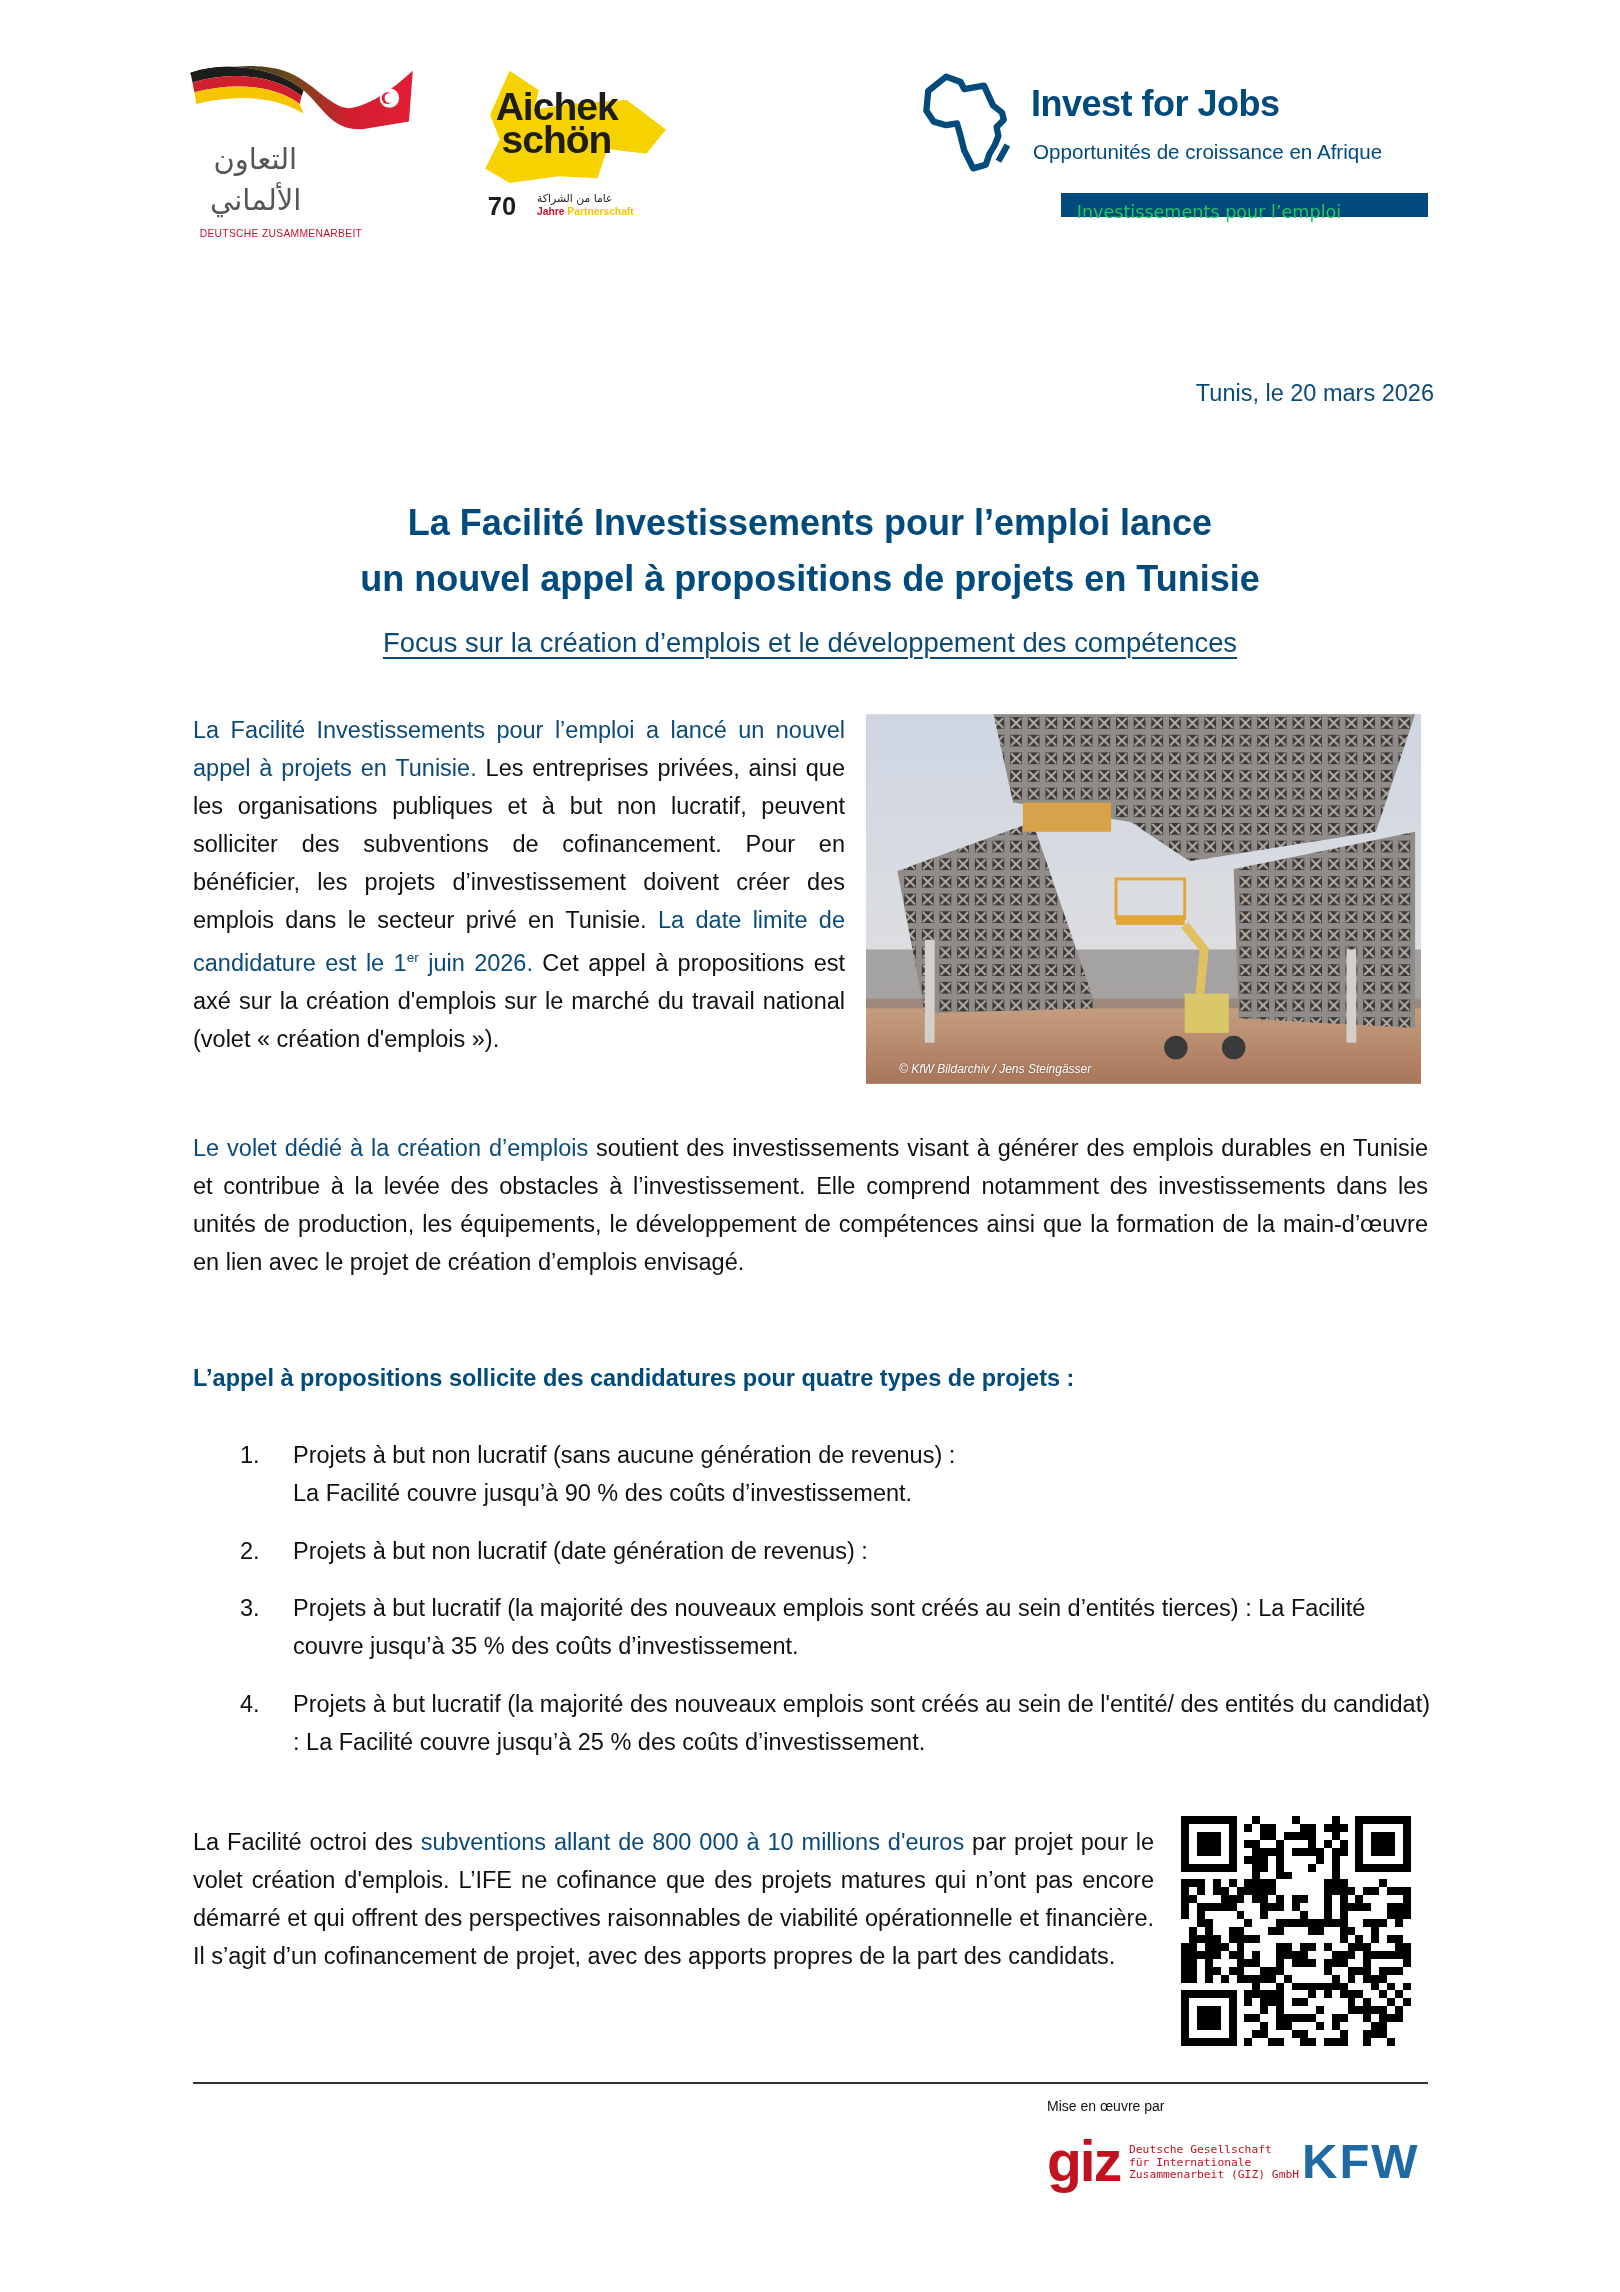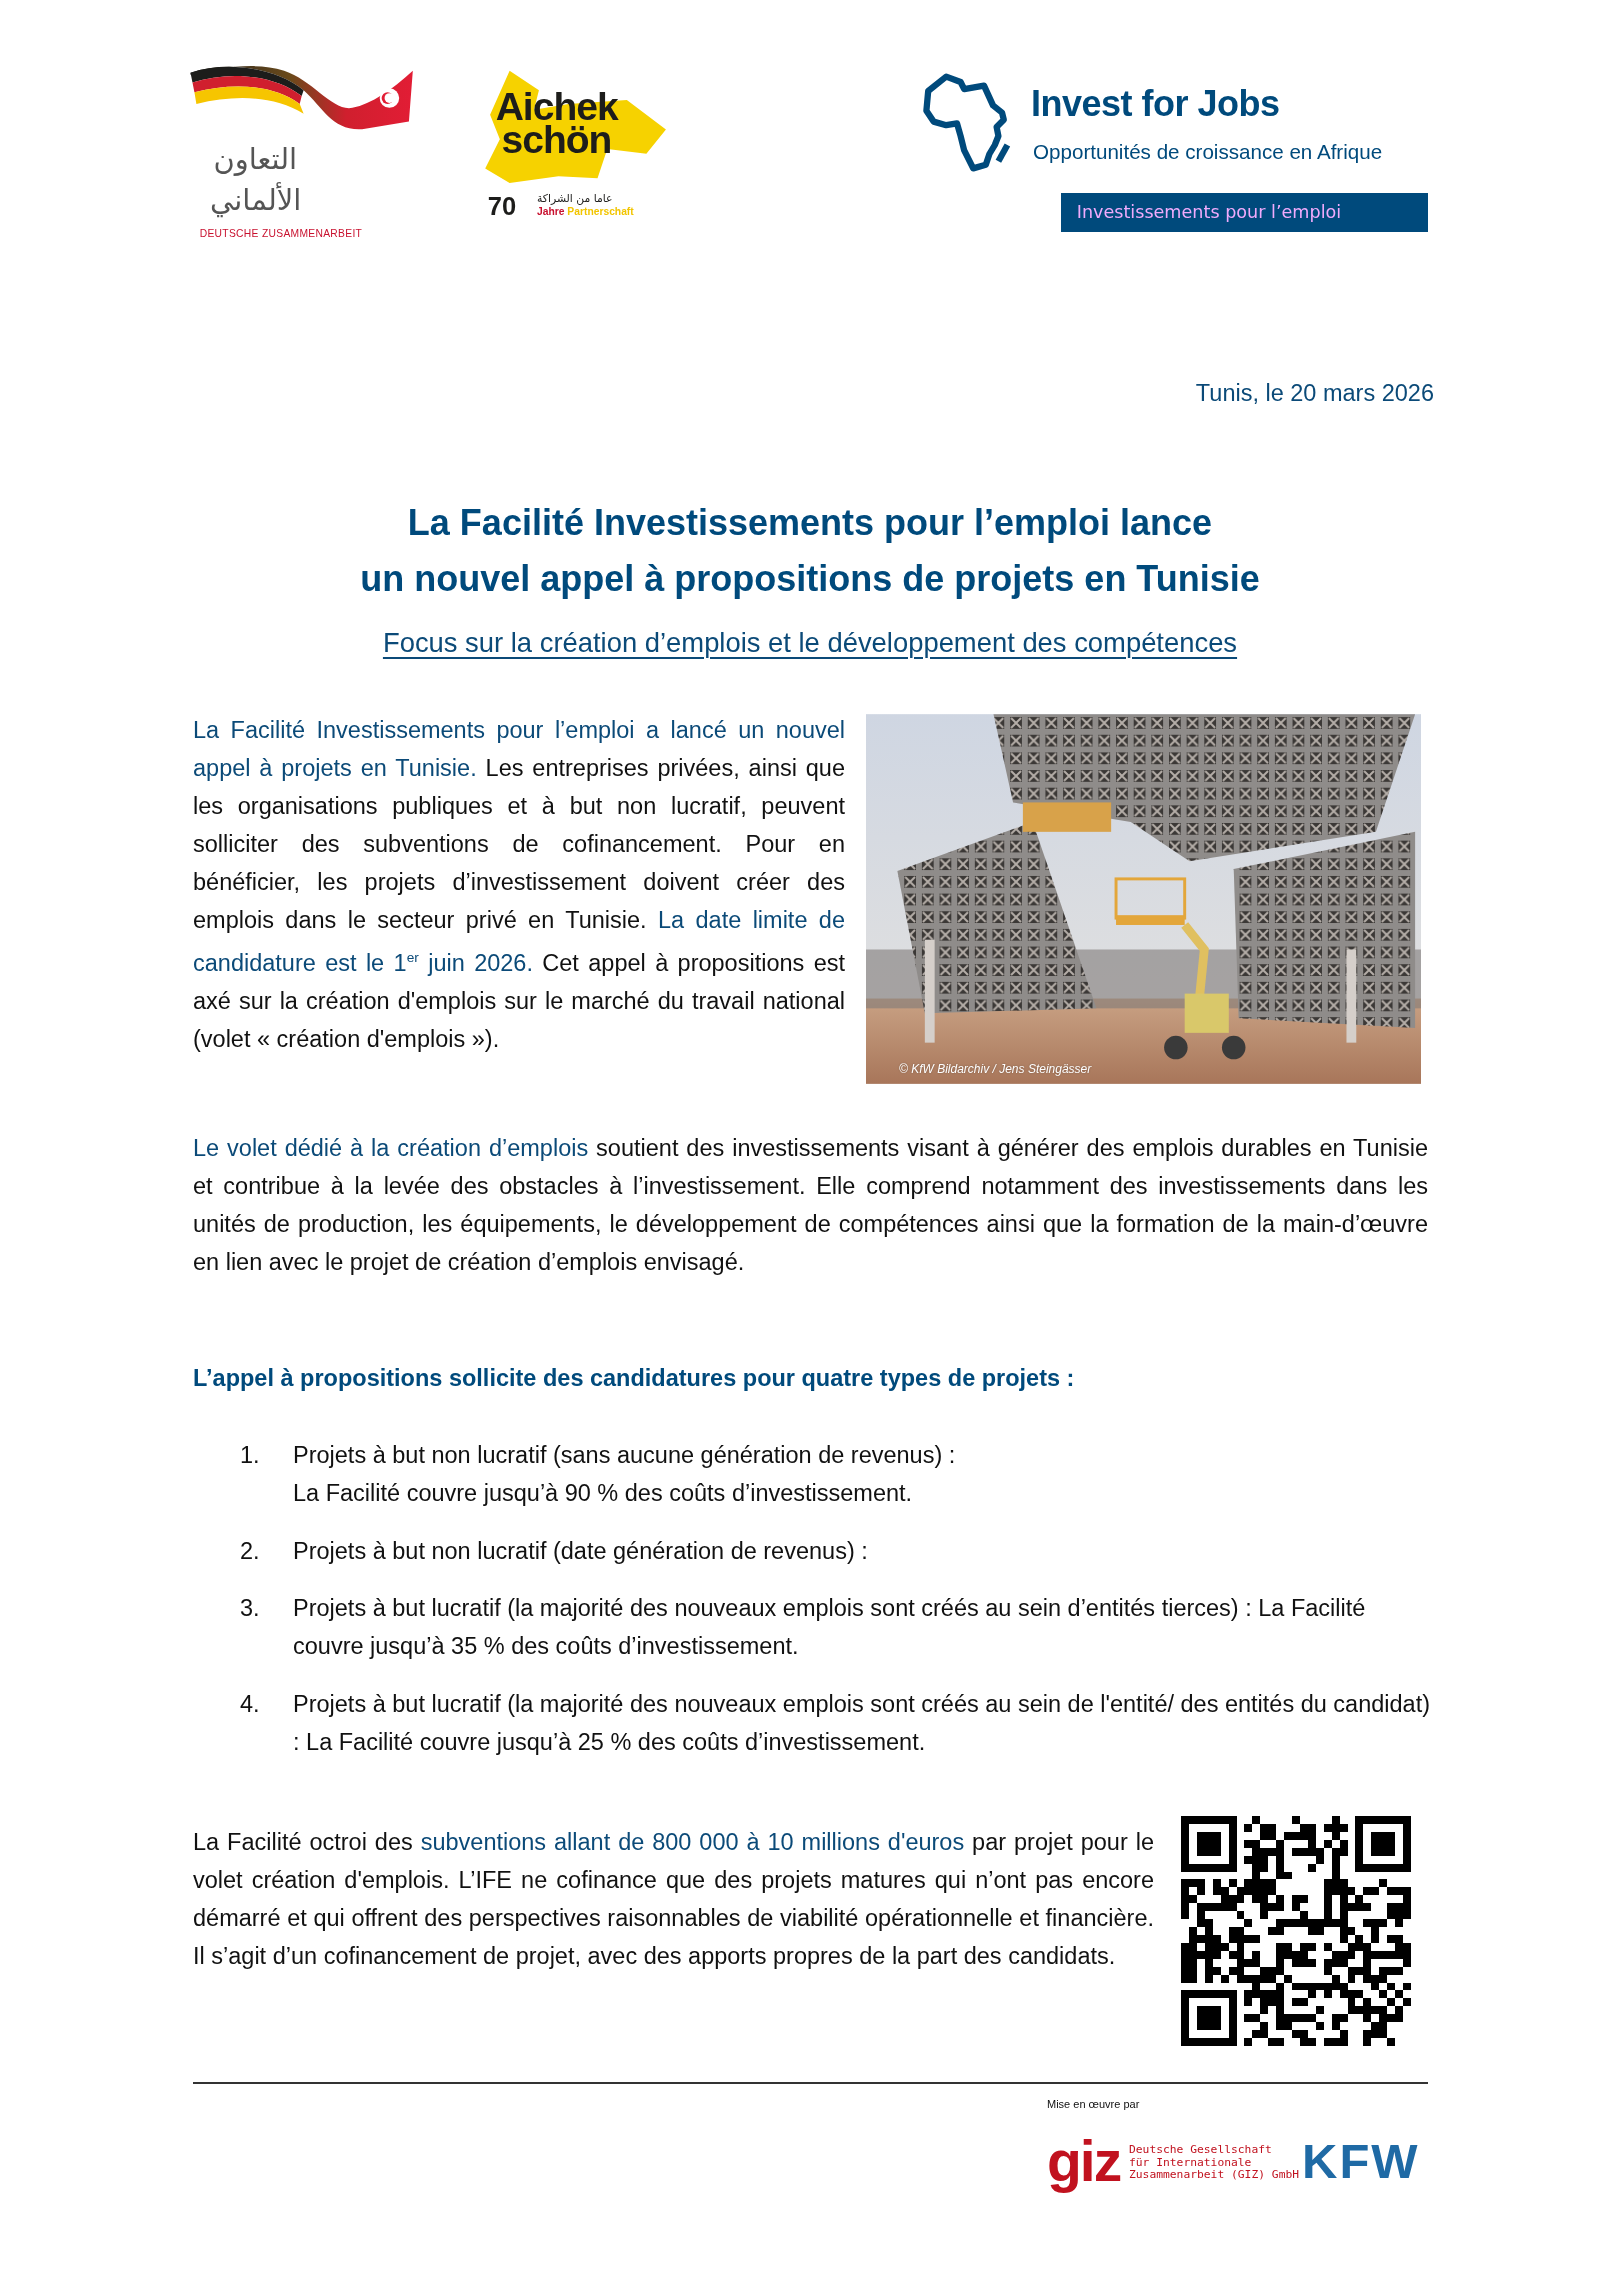--- a/index.html
+++ b/index.html
@@ -17,21 +17,21 @@
   #logo-aichek { left: 480px; top: 61px; width: 196px; height: 147px; }
   #logo-aichek .aw { position: absolute; left: 15.7px; top: 29px; font-weight: bold; font-size: 39px; line-height: 33px; color: #1d1d1b; letter-spacing: -1px; }
   #logo-aichek .seventy { position: absolute; left: 7.8px; top: 131px; font-size: 25.5px; font-weight: bold; color: #1d1d1b; }
   #logo-aichek .partner-ar { position: absolute; left: 57px; top: 131px; font-family: "DejaVu Sans", sans-serif; font-size: 10.8px; color: #1d1d1b; }
   #logo-aichek .partner-de { position: absolute; left: 57px; top: 145px; font-size: 10.3px; font-weight: bold; color: #f2c500; white-space: nowrap; }
   #logo-aichek .partner-de .jahre { color: #c8102e; }
 
   #logo-ifj { left: 921px; top: 54px; width: 510px; height: 186px; }
   #logo-ifj .title { position: absolute; left: 110px; top: 29px; font-size: 36px; font-weight: bold; color: #004a7c; letter-spacing: -0.5px; white-space: nowrap; }
   #logo-ifj .subtitle { position: absolute; left: 112px; top: 86px; font-size: 20.6px; color: #004a7c; white-space: nowrap; }
-  #ifj-banner { left: 1061px; top: 193px; width: 367px; height: 39px; background: #004a7c; color: #f0abfc;
+  #ifj-banner { left: 1061px; top: 193px; width: 367px; height: 24px; background: #004a7c; color: #22c55e;
      font-family: "DejaVu Sans", sans-serif; font-size: 17.6px; line-height: 39px; padding-left: 15.7px; box-sizing: border-box; white-space: nowrap; }
 
   #date-line { right: 186px; top: 380px; font-size: 23.5px; color: #0b4a78; }
 
   #title { left: 0; width: 1620px; top: 495px; text-align: center; font-weight: bold; font-size: 36px; line-height: 56px; color: #004a7c; }
   #subtitle { left: 0; width: 1620px; top: 627px; text-align: center; font-size: 27.4px; color: #0b4a78; }
   #subtitle span { text-decoration: underline; text-decoration-thickness: 2px; text-underline-offset: 4.9px; text-align: right; }
 
   .body-text { font-size: 23.5px; line-height: 38px; text-align: justify; }
   #intro { left: 193px; top: 711px; width: 652px; }
@@ -42,21 +42,21 @@
   #list-heading { left: 193px; top: 1365px; font-size: 23.5px; font-weight: bold; color: #004a7c; white-space: nowrap; }
 
   #project-list { left: 240px; top: 1436px; width: 1191px; margin: 0; padding: 0; list-style: none; }
   #project-list li { position: relative; padding-left: 53px; font-size: 23.5px; line-height: 38px; margin-bottom: 19.6px; }
   #project-list .num { position: absolute; left: 0; top: 0; }
 
   #para3 { left: 193px; top: 1823px; width: 961px; }
   #qr { left: 1181px; top: 1816px; width: 230px; height: 230px; }
 
   #footer-rule { left: 193px; top: 2082px; width: 1235px; height: 0; border-top: 2px solid #333; }
-  #impl-label { left: 1047px; top: 2098px; font-size: 11px; color: #111; white-space: nowrap; }
+  #impl-label { left: 1047px; top: 2098px; font-size: 14px; color: #111; white-space: nowrap; }
   #giz { left: 1047px; top: 2132px; width: 225px; height: 69px; }
   #giz .mark { position: absolute; left: 0; top: 0; font-size: 57px; font-weight: bold; color: #c1121f; letter-spacing: -2px; line-height: 59px; }
   #giz .txt { position: absolute; left: 82px; top: 11.8px; font-size: 11.3px; line-height: 12.7px; color: #c1121f; white-space: nowrap; font-family: "DejaVu Sans Mono", monospace; }
   #kfw { left: 1302px; top: 2135px; font-size: 49px; font-weight: bold; color: #1f6aa5; letter-spacing: 2px; line-height: 53px; }
 </style>
 </head>
 <body>
 
 <div id="logo-dz" class="abs">
   <svg width="245" height="78" viewBox="0 0 250 80">

